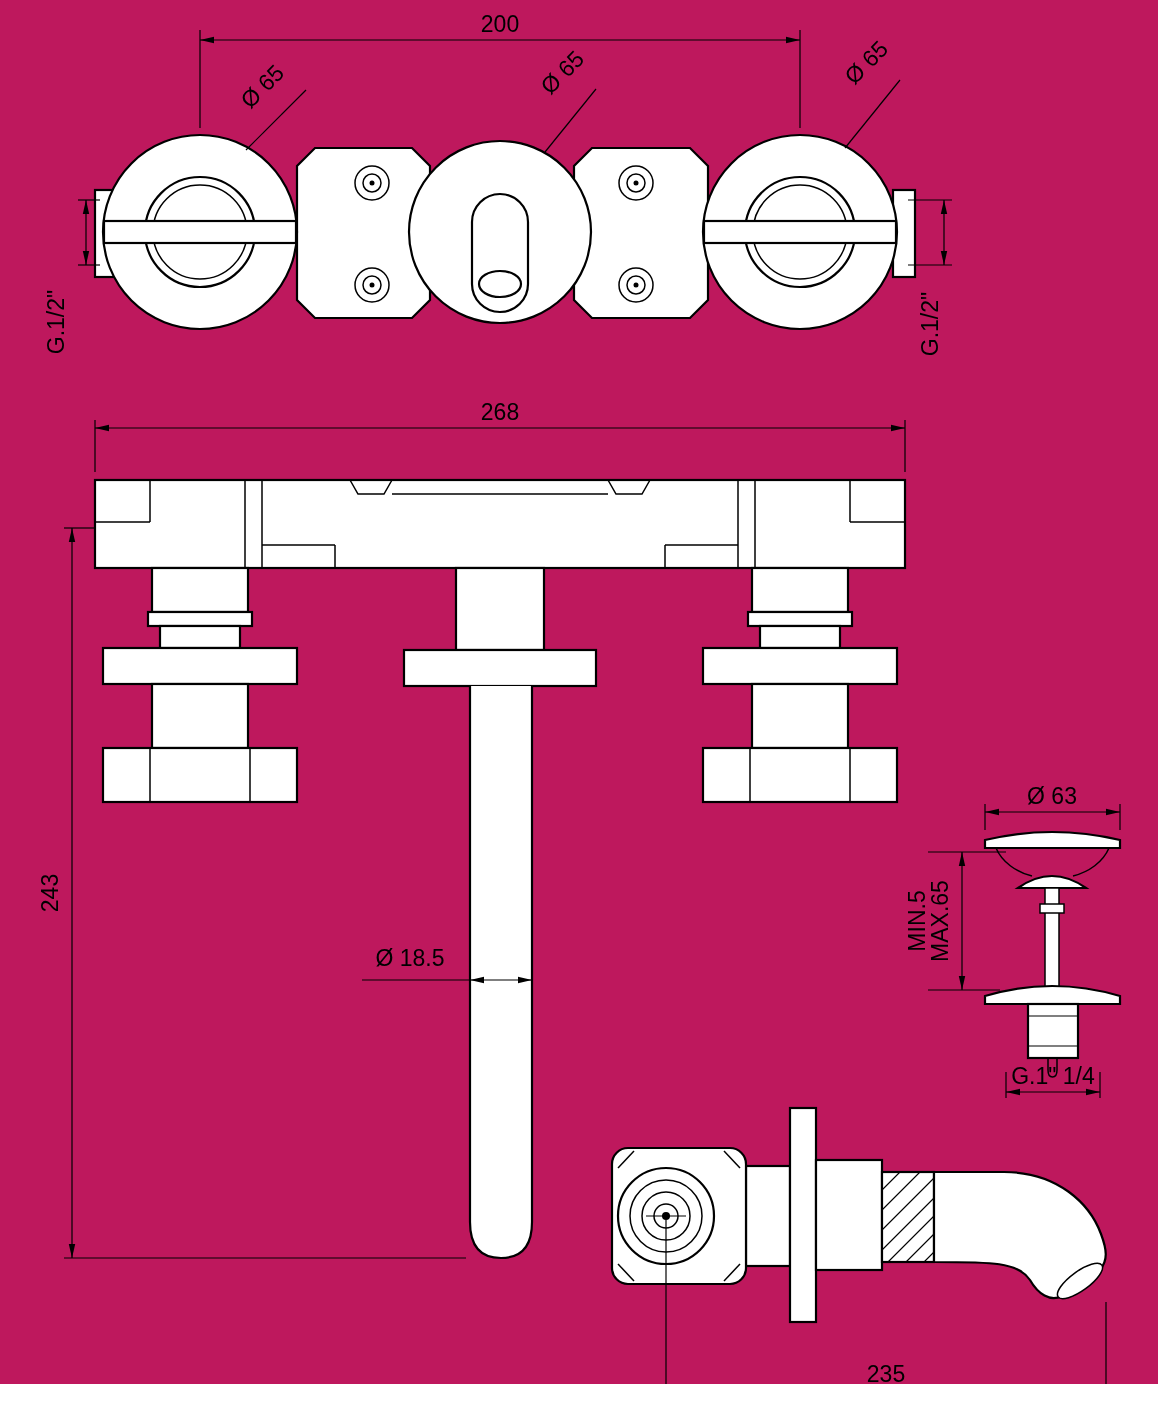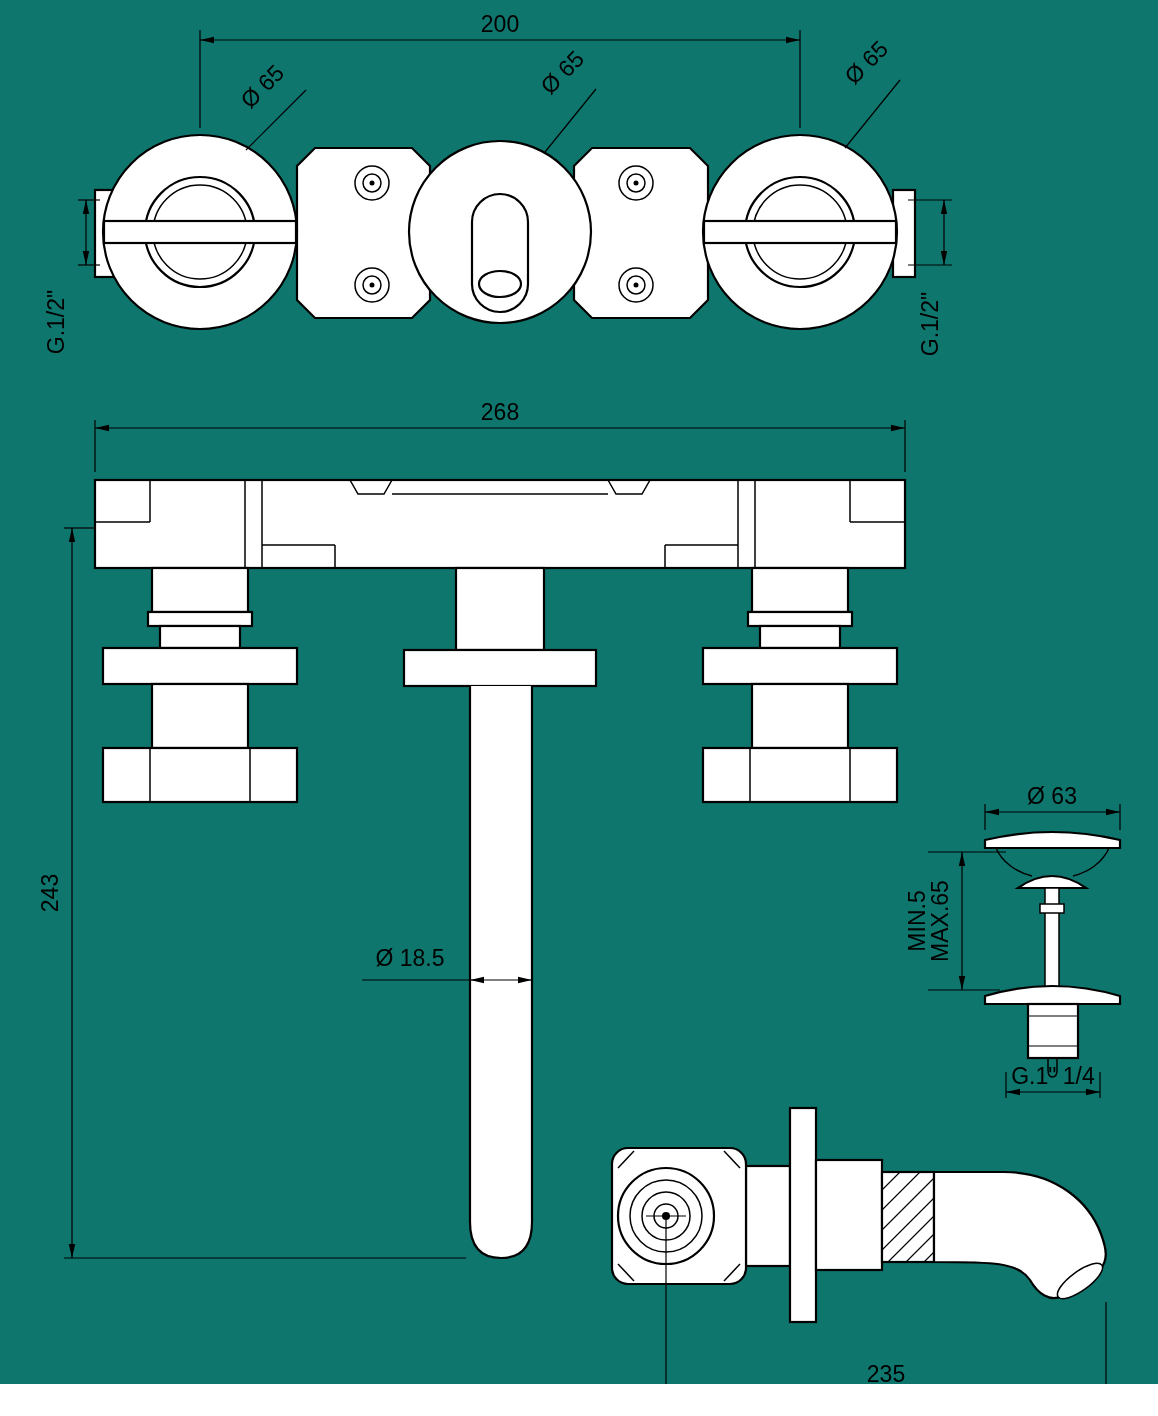--- a/index.html
+++ b/index.html
@@ -1,16 +1,16 @@
 <!DOCTYPE html>
 <html><head>
 <meta charset="utf-8">
 <style>
   html,body{margin:0;padding:0;background:#fff;}
-  .page{width:1158px;height:1384px;background:#0f766e;position:relative;}
+  .page{width:1158px;height:1384px;background:#be185d;position:relative;}
   svg text{font-family:"Liberation Sans",sans-serif;fill:#000;}
   .txt{font-size:23px;}
   .ol{stroke:#000;stroke-width:2.2;fill:#fff;}
   .oln{stroke:#000;stroke-width:2.2;fill:none;}
   .dl{stroke:#000;stroke-width:1.5;fill:none;}
   .dlw{stroke:#000;stroke-width:1.5;fill:#fff;}
   .dim{stroke:#000;stroke-width:1.2;fill:none;}
   .thin{stroke:#000;stroke-width:1.1;fill:none;}
 </style>
 </head>

